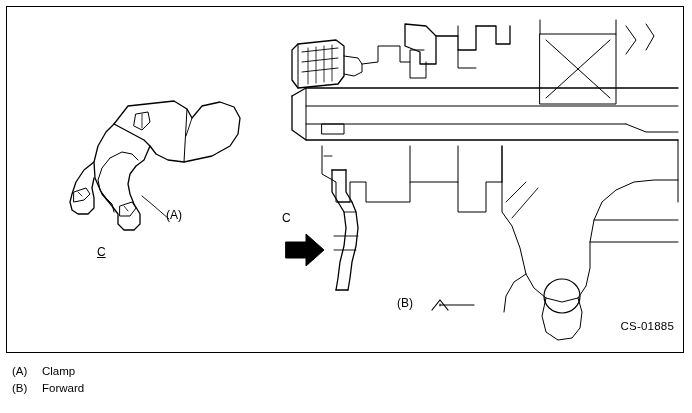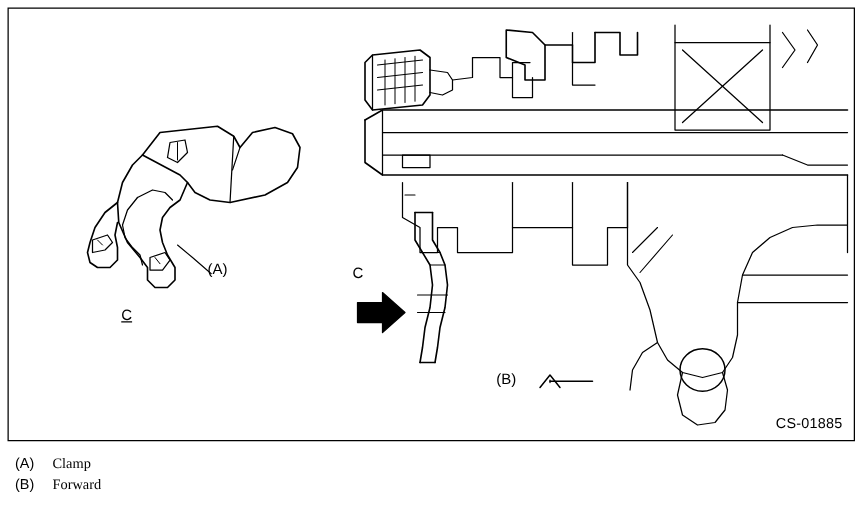--- a/index.html
+++ b/index.html
@@ -45,26 +45,25 @@
   .legend-row {
     display: flex;
     align-items: baseline;
   }
   .legend-key {
     width: 30px;
     flex: 0 0 30px;
   }
   .legend-val {
     flex: 1 1 auto;
-    font-family: Liberation Serif, serif;
   }
   .code {
     position: absolute;
     right: 18px;
-    top: 333px;
+    top: 320px;
     font-size: 11.5px;
     letter-spacing: 0.2px;
   }
   .callout {
     position: absolute;
     font-size: 12px;
   }
   .callout-underline {
     text-decoration: underline;
   }

